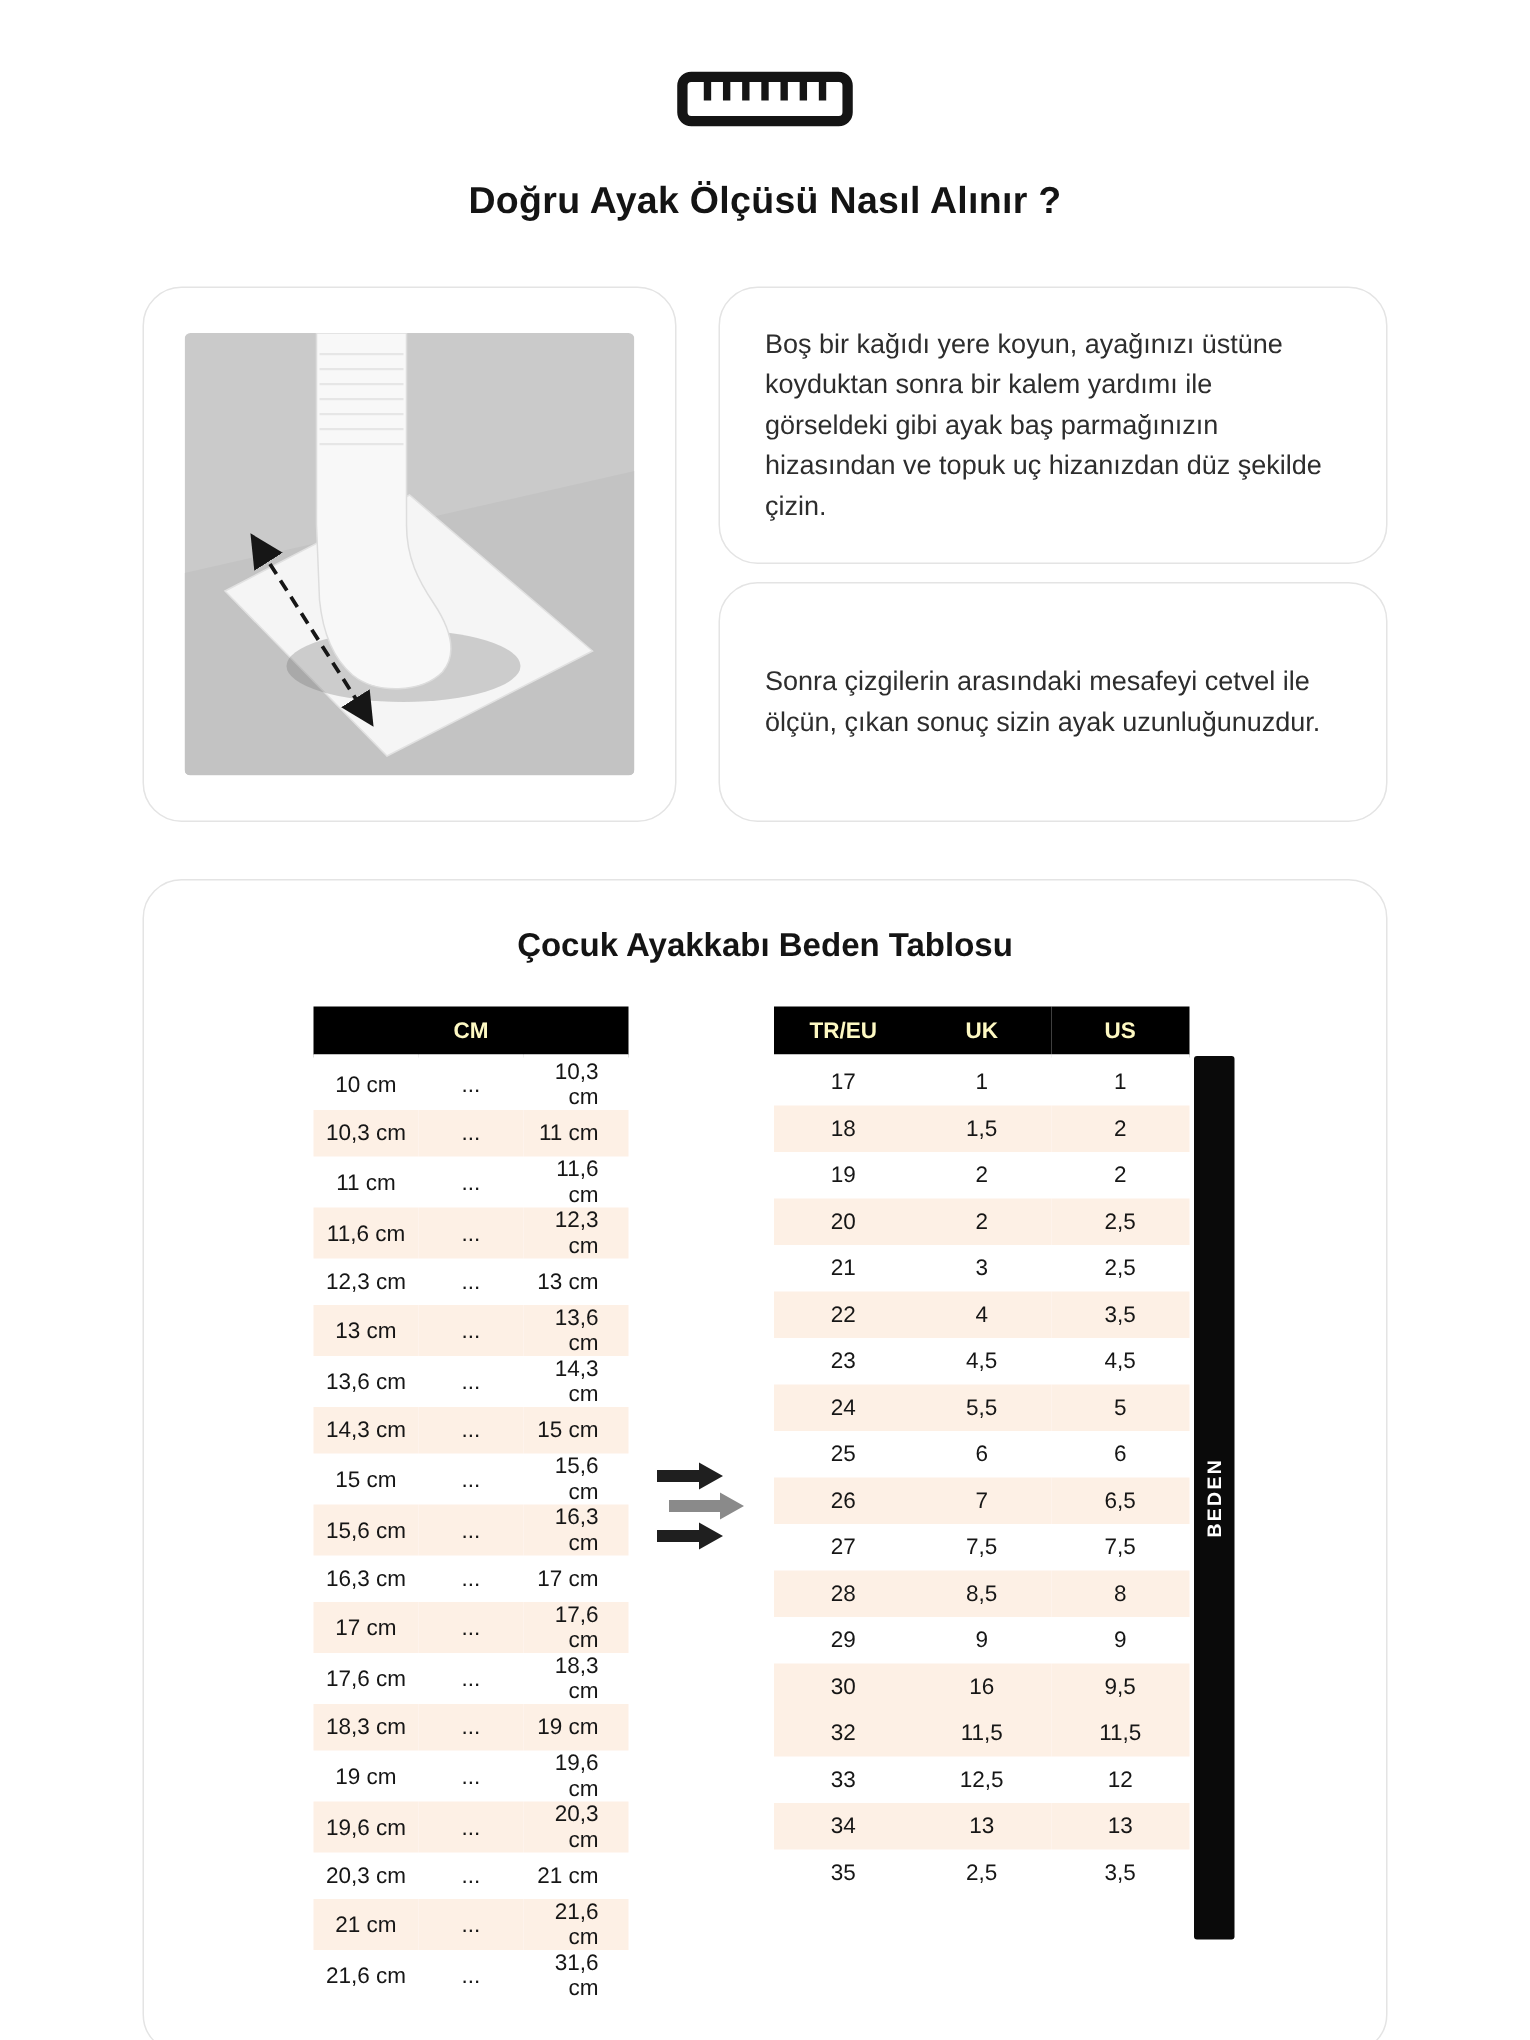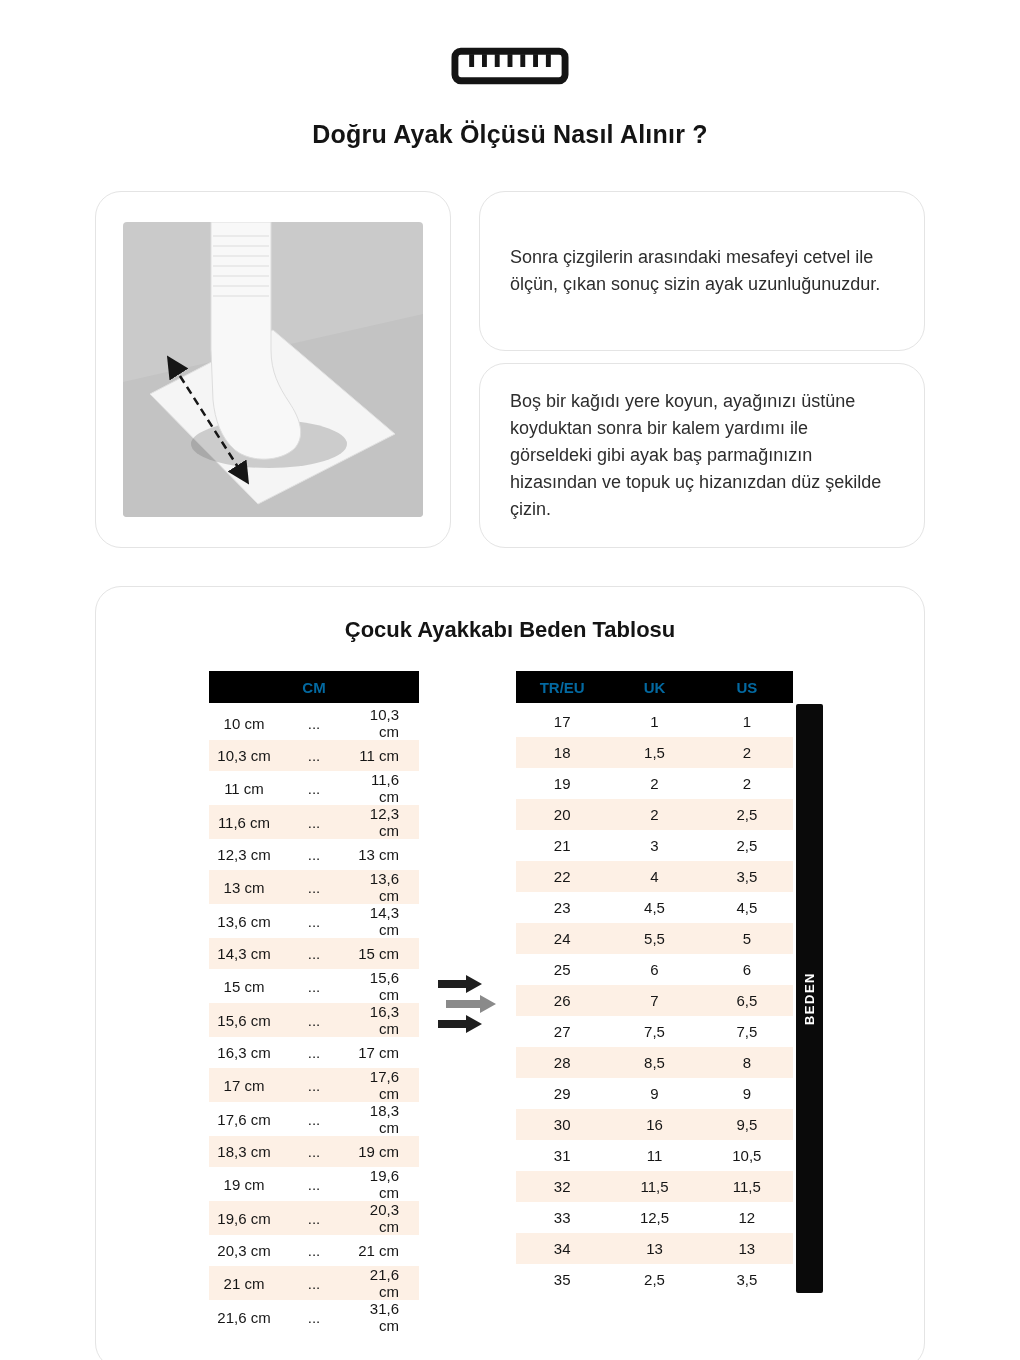--- a/index.html
+++ b/index.html
@@ -18,21 +18,21 @@
   .steps-col { flex:1; display:flex; flex-direction:column; gap:12px; }
   .step-card { flex:1; border:1px solid #e4e4e4; border-radius:26px; padding:24px 30px; display:flex; align-items:center; box-sizing:border-box; }
   .step-card p { margin:0; font-size:18px; line-height:1.5; color:#2d2d2d; }
 
   
   .table-card { margin:38px 95px 0; border:1px solid #e4e4e4; border-radius:26px; padding:30px 0 34px; box-sizing:border-box; }
   .table-title { text-align:center; font-size:22px; font-weight:700; margin:0 0 28px; }
   .tables-row { display:flex; padding-left:113px; align-items:flex-start; }
 
   table { border-collapse:collapse; table-layout:fixed; }
-  th { background:#000000; color:#0369a1; font-size:15px; font-weight:600; height:30px; }
+  th { background:#000000; color:#fef9c3; font-size:15px; font-weight:600; height:30px; }
   thead tr { border-bottom:3px solid #ffffff; }
   td { height:31px; font-size:15px; color:#161616; padding:0; }
   tr.alt td { background:#fdf0e5; }
 
   .cm-table { width:210px; }
   .cm-table td:nth-child(1) { width:41%; text-align:center;margin-top:23px; }
   .cm-table td:nth-child(2) { width:17%; text-align:center; }
   .cm-table td:nth-child(3) { width:42%; text-align:right; padding-right:20px; }
 
   .arrows-box { width:97px; display:flex; align-items:center; justify-content:center; align-self:center; }
@@ -97,24 +97,24 @@
             <line x1="90" y1="74" x2="146" y2="74"></line>
           </g>
 
           <line x1="50" y1="143" x2="120" y2="253" stroke="#161616" stroke-width="2.5" stroke-dasharray="8 5" marker-start="url(#ah)" marker-end="url(#ah)"></line>
         </svg>
       </span>
     </div>
 
     <div class="steps-col">
       <div class="step-card">
-        <p>Sonra çizgilerin arasındaki mesafeyi cetvel ile ölçün, çıkan sonuç sizin ayak uzunluğunuzdur.</p>
+        <p>Boş bir kağıdı yere koyun, ayağınızı üstüne koyduktan sonra bir kalem yardımı ile görseldeki gibi ayak baş parmağınızın hizasından ve topuk uç hizanızdan düz şekilde çizin.</p>
       </div>
       <div class="step-card">
-        <p>Boş bir kağıdı yere koyun, ayağınızı üstüne koyduktan sonra bir kalem yardımı ile görseldeki gibi ayak baş parmağınızın hizasından ve topuk uç hizanızdan düz şekilde çizin.</p>
+        <p>Sonra çizgilerin arasındaki mesafeyi cetvel ile ölçün, çıkan sonuç sizin ayak uzunluğunuzdur.</p>
       </div>
     </div>
 
   </section>
 
   <section class="table-card">
     <h2 class="table-title">Çocuk Ayakkabı Beden Tablosu</h2>
 
     <div class="tables-row">
 
@@ -303,25 +303,20 @@
             <tr>
               <td>29</td>
               <td>9</td>
               <td>9</td>
             </tr>
             <tr class="alt">
               <td>30</td>
               <td>16</td>
               <td>9,5</td>
             </tr>
-            <tr>
-              <td>31</td>
-              <td>11</td>
-              <td>10,5</td>
-            </tr>
             <tr class="alt">
               <td>32</td>
               <td>11,5</td>
               <td>11,5</td>
             </tr>
             <tr>
               <td>33</td>
               <td>12,5</td>
               <td>12</td>
             </tr>

